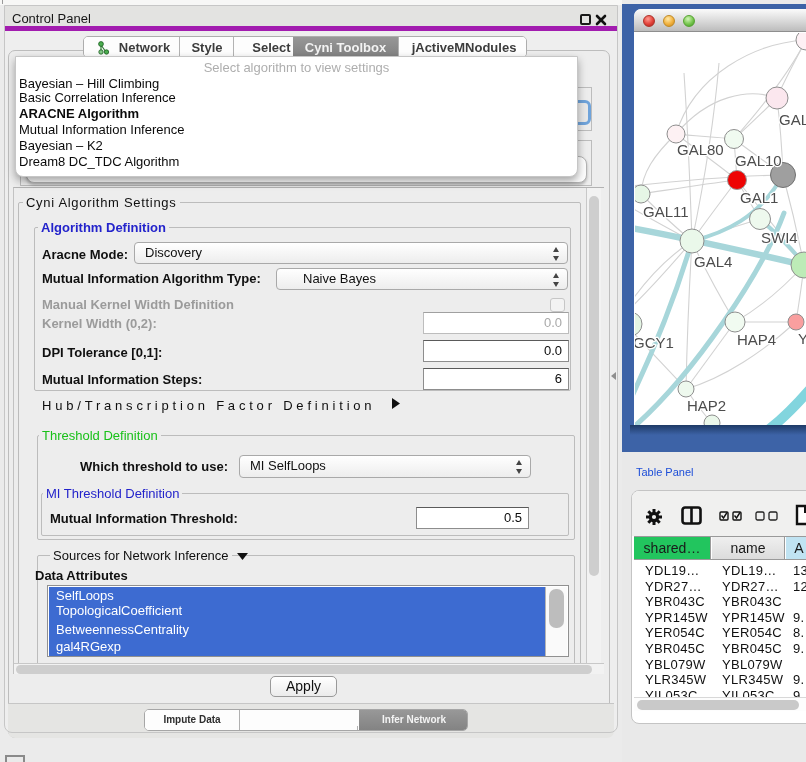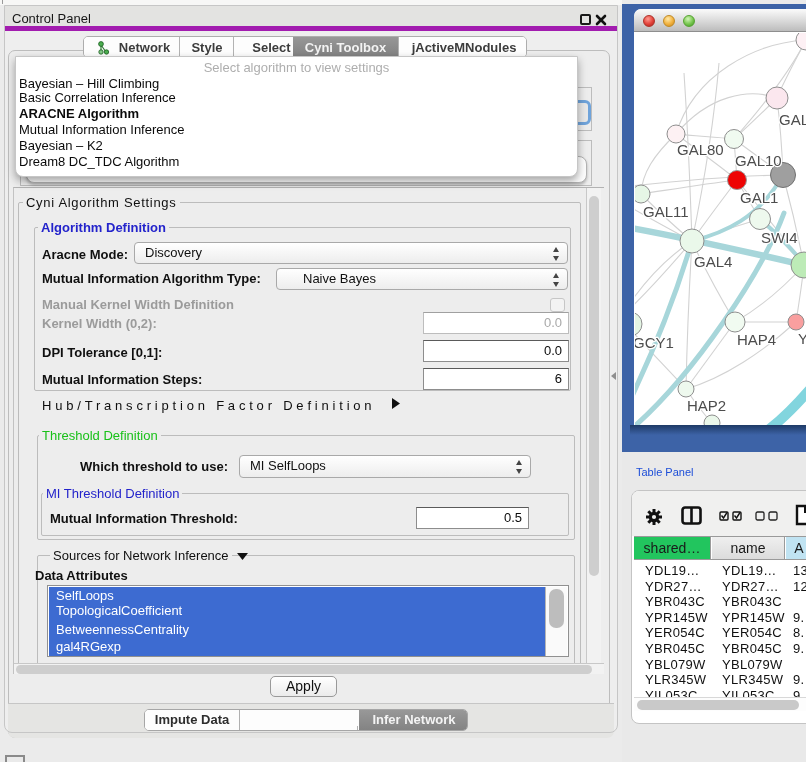--- a/index.html
+++ b/index.html
@@ -58,21 +58,21 @@
 #popup { left:15px; top:56px; width:563px; height:121px; background:#fff; border:1px solid #c6c6c6; border-radius:0 0 8px 8px; box-shadow:0 4px 9px rgba(0,0,0,0.35); z-index:50; }
 #popup .ph { position:absolute; left:0; top:3px; width:100%; text-align:center; font-size:13px; color:#aeaeae; }
 #popup .it { position:absolute; left:3px; font-size:13px; color:#0a0a0a; }
 
 #applybtn { position:absolute; left:266px; top:671px; width:67px; height:21px; background:linear-gradient(#ffffff,#ebebeb); border:1px solid #999; border-radius:5px; font-size:14px; color:#111; text-align:center; line-height:19px; }
 #btmbar { position:absolute; left:4px; top:698px; width:606px; height:35px; background:#e5e5e3; border-top:1px solid #c6c6c6; border-radius:0 0 7px 7px; }
 #btmseg { position:absolute; left:136px; top:5px; width:324px; height:22px; border:1px solid #a6a6a6; border-radius:5px; overflow:hidden; background:#fdfdfd; }
 #bottomicon { left:5px; top:755px; width:20px; height:12px; border:2px solid #8a8a8a; background:#eaeaea; }
 #cpbody { position:absolute; left:0; top:0; width:614px; height:728px; }
 #scrollwrap { overflow:hidden;padding-left:31px; }
-.bseg { position:absolute; top:0; height:21px; line-height:20px; font-size:13px; font-weight:bold; color:#2e2e2e; text-align:center; background:#fdfdfd; border-right:1px solid #b0b0b0; }
+.bseg { position:absolute; top:0; height:21px; line-height:20px; font-size:10px; font-weight:bold; color:#2e2e2e; text-align:center; background:#fdfdfd; border-right:1px solid #b0b0b0; }
 .bseg.sel { background:linear-gradient(#989898,#828282); color:#f4f4f4; border-right:none; }
 .wlab { font-size:13px; color:#fff; position:absolute; left:8px; white-space:nowrap; }
 </style>
 </head>
 <body>
 <div id="stage">
 
 <div class="abs" id="bluebg"></div>
 <div class="abs" id="frameshadow"></div>
 <div class="abs" id="frame">

